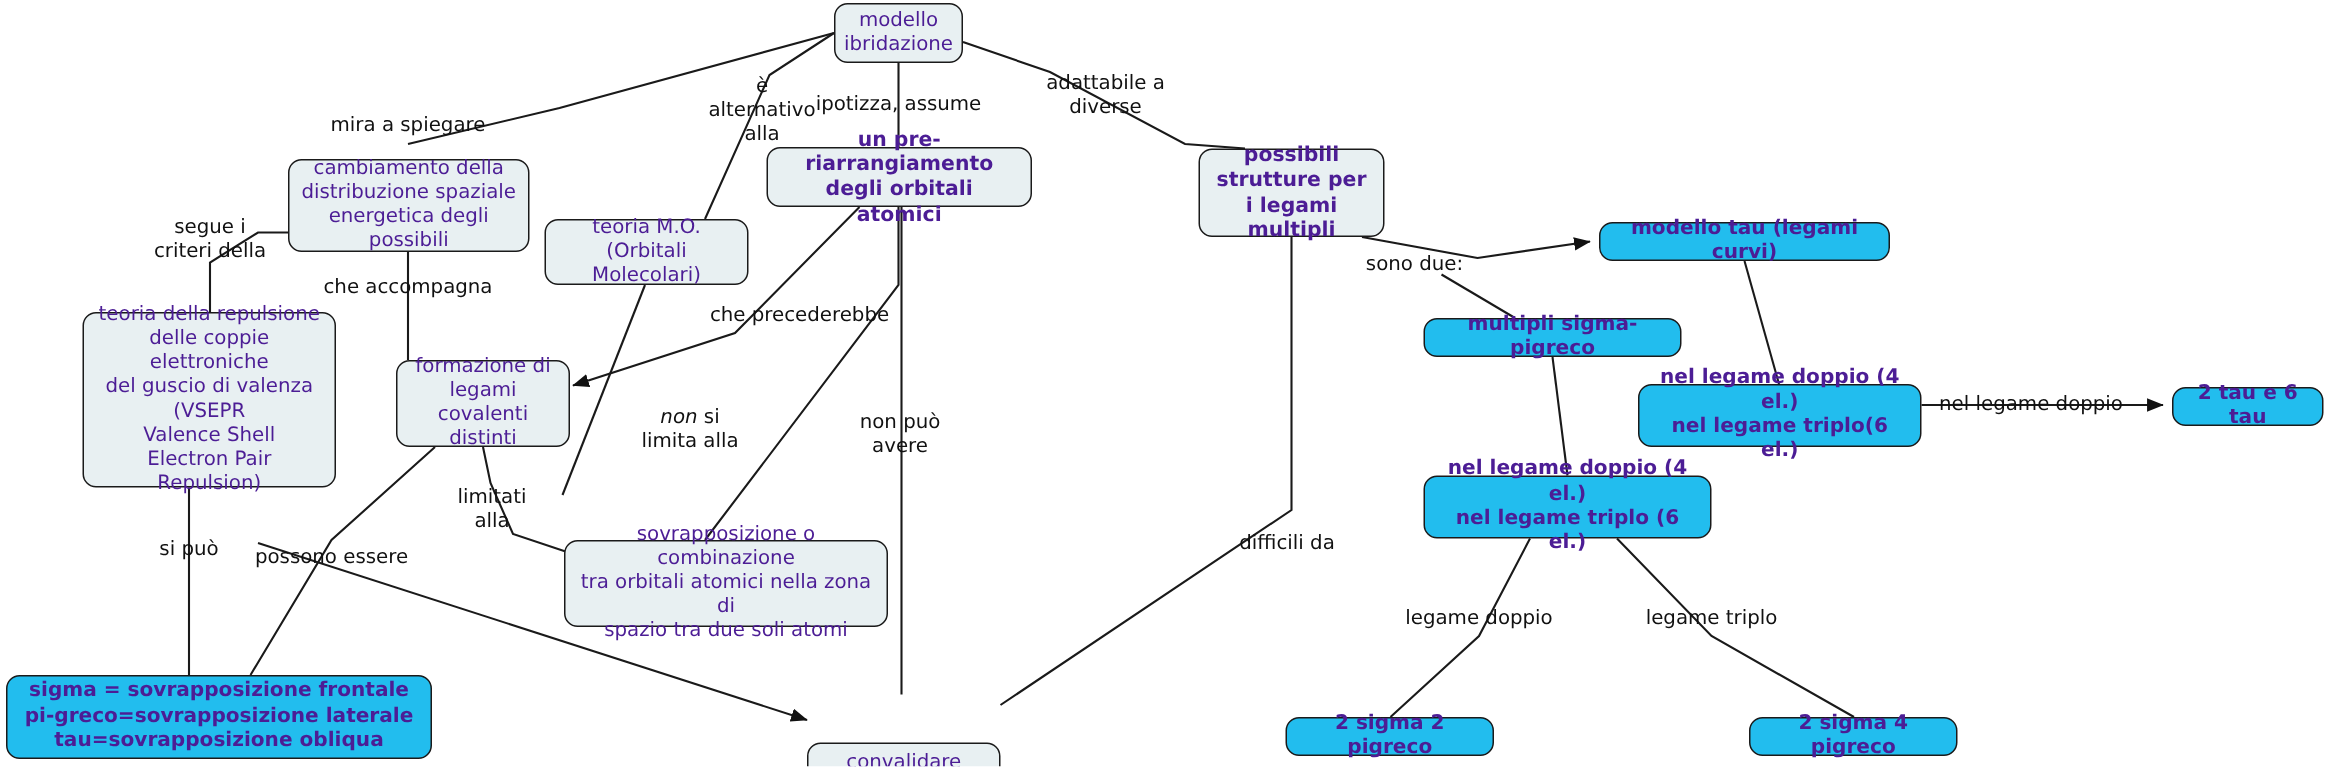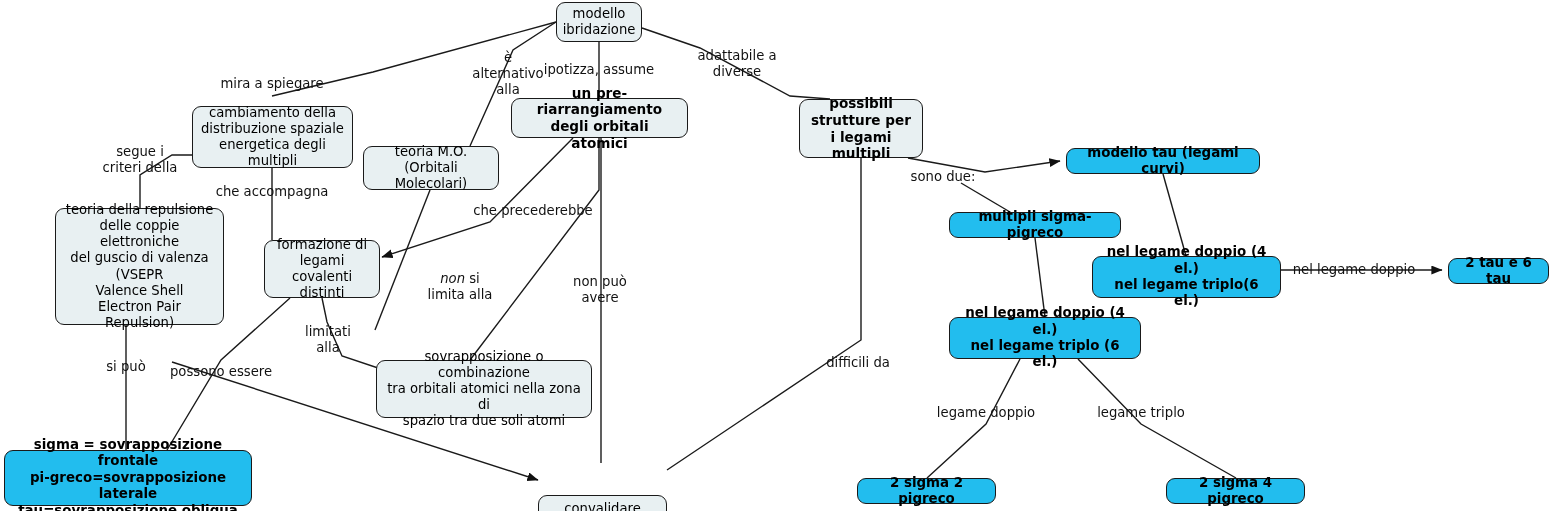--- a/index.html
+++ b/index.html
@@ -25,21 +25,21 @@
     position: absolute;
     box-sizing: border-box;
     border: 1.6px solid #1a1a1a;
     border-radius: 9px;
     display: flex;
     align-items: center;
     justify-content: center;
     text-align: center;
     line-height: 1.22;
     white-space: pre-line;
-    color: #000000;
+    color: #4c1d95;
   }
   .node.plain {
     background: #e8f0f2;
     font-size: 13.2px;
     font-weight: normal;
     padding: 4px 8px;
   }
   .node.plain-bold {
     background: #e8f0f2;
     font-size: 13.6px;
@@ -97,21 +97,21 @@
         <path d="M1281,270 L1442,270" fill="none" stroke="#1a1a1a" stroke-width="1.4" marker-end="url(#arrowhead)"></path>
         <path d="M1020,359 L986,424 L927,478" fill="none" stroke="#1a1a1a" stroke-width="1.4"></path>
         <path d="M1078,359 L1141,424 L1236,478" fill="none" stroke="#1a1a1a" stroke-width="1.4"></path>
       </g>
   </svg>
   <div id="node-layer">
       <div class="node plain" style="left: 556px; top: 2px; width: 86px; height: 40px; background: rgb(232, 240, 242);">modello
 ibridazione</div>
       <div class="node plain" style="left: 192px; top: 106px; width: 161px; height: 62px; background: rgb(232, 240, 242);">cambiamento della
 distribuzione spaziale
-energetica degli multipli</div>
+energetica degli possibili</div>
       <div class="node plain" style="left: 363px; top: 146px; width: 136px; height: 44px; background: rgb(232, 240, 242);">teoria M.O.
 (Orbitali Molecolari)</div>
       <div class="node plain-bold" style="left: 511px; top: 98px; width: 177px; height: 40px; background: rgb(232, 240, 242);">un pre-riarrangiamento
 degli orbitali atomici</div>
       <div class="node plain-bold" style="left: 799px; top: 99px; width: 124px; height: 59px; background: rgb(232, 240, 242);">possibili
 strutture per
 i legami multipli</div>
       <div class="node plain" style="left: 55px; top: 208px; width: 169px; height: 117px; background: rgb(232, 240, 242);">teoria della repulsione
 delle coppie elettroniche
 del guscio di valenza
@@ -120,21 +120,21 @@
 Electron Pair
 Repulsion)</div>
       <div class="node plain" style="left: 264px; top: 240px; width: 116px; height: 58px; background: rgb(232, 240, 242);">formazione di
 legami covalenti
 distinti</div>
       <div class="node plain" style="left: 376px; top: 360px; width: 216px; height: 58px; background: rgb(232, 240, 242);">sovrapposizione o combinazione
 tra orbitali atomici nella zona di
 spazio tra due soli atomi</div>
       <div class="node plain" style="left: 538px; top: 463px; width: 129px; height: 44px; background: rgb(232, 240, 242); margin-top: 32px;">convalidare
 sperimentalmente</div>
-      <div class="node cyan" style="left: 4px; top: 450px; width: 248px; height: 56px; background: rgb(34, 189, 238);">sigma = sovrapposizione frontale
+      <div class="node cyan" style="left: 4px; top: 450px; width: 284px; height: 56px; background: rgb(34, 189, 238);">sigma = sovrapposizione frontale
 pi-greco=sovrapposizione laterale
 tau=sovrapposizione obliqua</div>
       <div class="node cyan" style="left: 1066px; top: 148px; width: 194px; height: 26px; background: rgb(34, 189, 238);">modello tau (legami curvi)</div>
       <div class="node cyan" style="left: 949px; top: 212px; width: 172px; height: 26px; background: rgb(34, 189, 238);">multipli sigma-pigreco</div>
       <div class="node cyan" style="left: 1092px; top: 256px; width: 189px; height: 42px; background: rgb(34, 189, 238);">nel legame doppio (4 el.)
 nel legame triplo(6 el.)</div>
       <div class="node cyan" style="left: 949px; top: 317px; width: 192px; height: 42px; background: rgb(34, 189, 238);">nel legame doppio (4 el.)
 nel legame triplo (6 el.)</div>
       <div class="node cyan" style="left: 1448px; top: 258px; width: 101px; height: 26px; background: rgb(34, 189, 238);">2 tau e 6 tau</div>
       <div class="node cyan" style="left: 857px; top: 478px; width: 139px; height: 26px; background: rgb(34, 189, 238);">2 sigma 2 pigreco</div>

